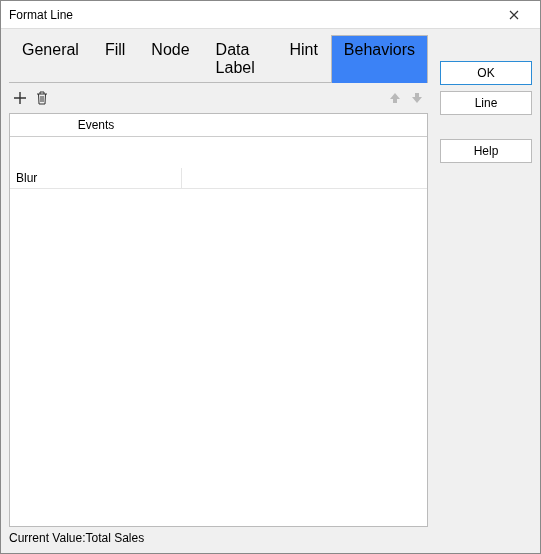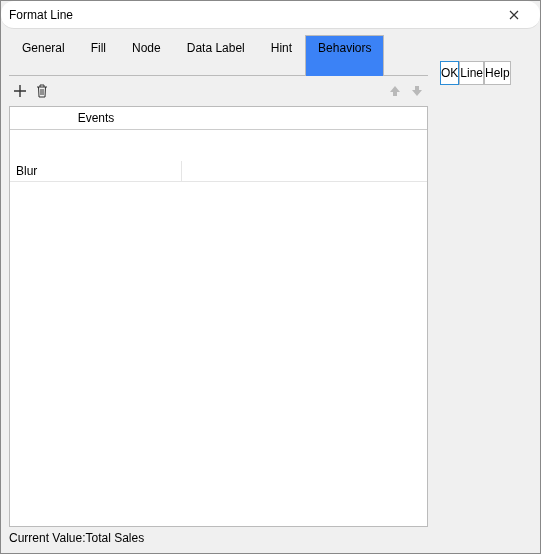--- a/index.html
+++ b/index.html
@@ -18,21 +18,20 @@
     display: flex;
     flex-direction: column;
   }
   .titlebar {
     height: 28px;
     background: #fff;
     display: flex;
     align-items: center;
     padding: 0 6px 0 8px;
     border-bottom: 1px solid #ddd;
-    border-radius: 13px;
   }
   .titlebar .title {
     flex: 1;
     font-size: 12px;
   }
   .titlebar .close {
     width: 40px;
     height: 22px;
     display: flex;
     align-items: center;
@@ -48,32 +47,33 @@
   }
   .main-col {
     flex: 1;
     display: flex;
     flex-direction: column;
   }
   .side-col {
     width: 92px;
     margin-left: 12px;
     display: flex;
-    flex-direction: row;
+    flex-direction: column;
+    gap: 6px;
     padding-top: 26px;
   }
   .tabs {
     display: flex;
     border-bottom: 1px solid #bbb;
     position: relative;
     margin-bottom: 0;
   }
   .tab {
     padding: 5px 12px;
-    font-size: 12px;
+    font-size: 16px;
     cursor: pointer;
     border: 1px solid transparent;
     border-bottom: none;
     background: transparent;
   }
   .tab.active {
     background: #3b82f6;
     border-color: #bbb;
     margin-bottom: -1px;
     padding-bottom: 21px;

